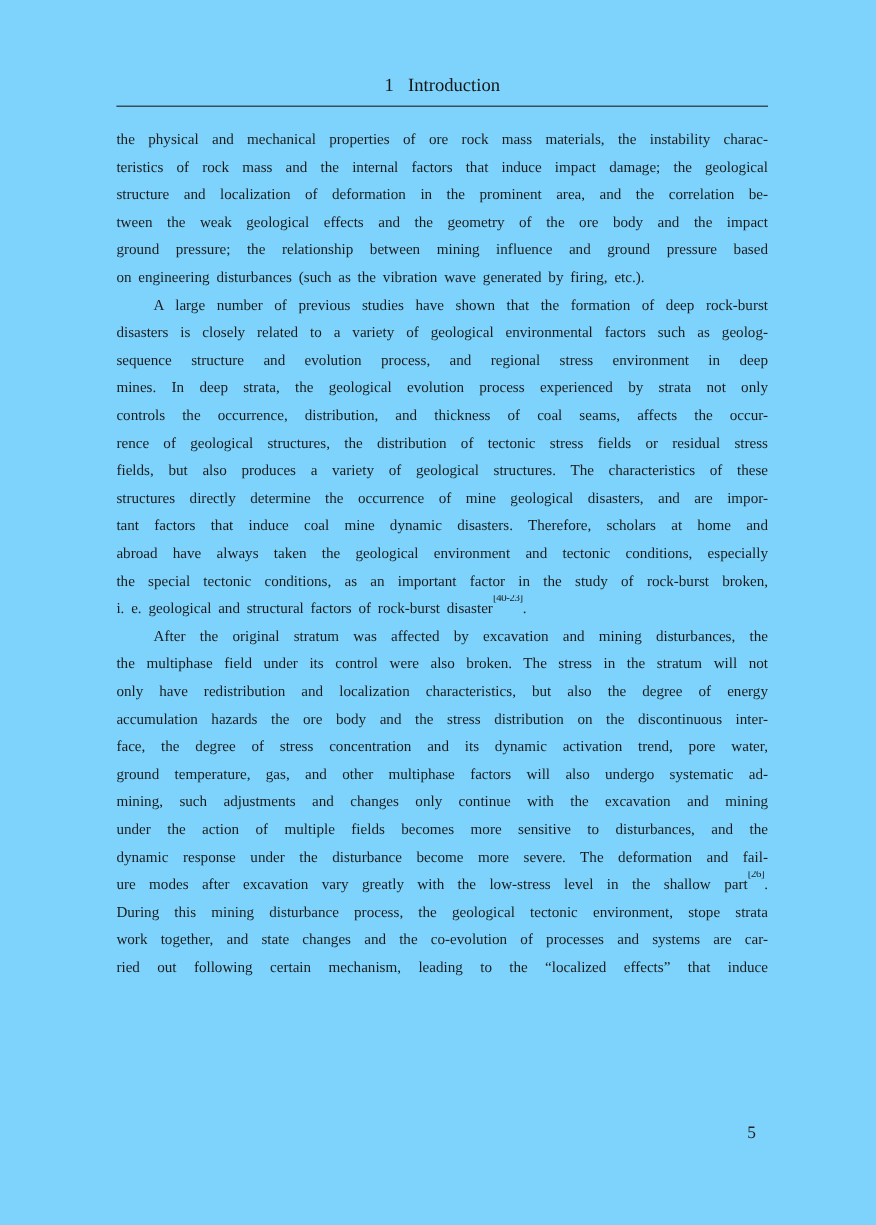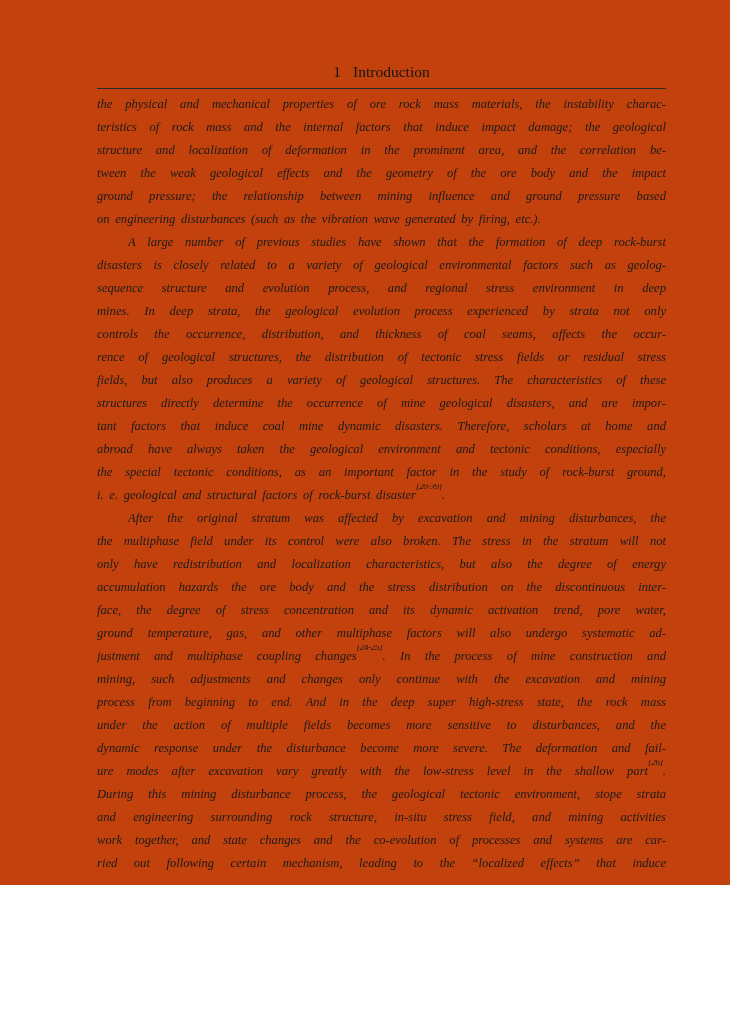--- a/index.html
+++ b/index.html
@@ -1,40 +1,40 @@
 <!DOCTYPE html>
 <html><head>
 <meta charset="utf-8">
 <style>
   * { margin: 0; padding: 0; box-sizing: border-box; }
   html, body { background: #ffffff; }
   .page {
     position: relative;
     width: 730px;
-    height: 885px;
+    height: 1021px;
     margin: 0 auto;
-    background: #c2410c;
+    background: #7dd3fc;
     color: #1b1b1b;
     font-family: "Liberation Serif", "DejaVu Serif", serif;
-    padding: 62px 64px 0 97px;
+    padding: 62px 90px 0 97px;
     overflow: hidden;
   }
   .header-row {
     text-align: center;
     font-size: 15.5px;
     line-height: 19px;
     color: #161616;
   }
   .header-row .section-number { margin-right: 12px; }
   .header-rule {
     border: none;
     border-top: 1.6px solid #2b2b2b;
     margin-top: 7px;
   }
-  .page-body { margin-top: 4px; font-style: italic; }
+  .page-body { margin-top: 16px; }
   .para { margin: 0; }
   .line {
     font-size: 12.6px;
     line-height: 23px;
     height: 23px;
     text-align: justify;
     white-space: normal;
     overflow: hidden;
     color: #1b1b1b;
   }
@@ -81,38 +81,35 @@
         <div class="line just first">A large number of previous studies have shown that the formation of deep rock-burst</div>
         <div class="line just">disasters is closely related to a variety of geological environmental factors such as geolog-</div>
         <div class="line just">sequence structure and evolution process, and regional stress environment in deep</div>
         <div class="line just">mines. In deep strata, the geological evolution process experienced by strata not only</div>
         <div class="line just">controls the occurrence, distribution, and thickness of coal seams, affects the occur-</div>
         <div class="line just">rence of geological structures, the distribution of tectonic stress fields or residual stress</div>
         <div class="line just">fields, but also produces a variety of geological structures. The characteristics of these</div>
         <div class="line just">structures directly determine the occurrence of mine geological disasters, and are impor-</div>
         <div class="line just">tant factors that induce coal mine dynamic disasters. Therefore, scholars at home and</div>
         <div class="line just">abroad have always taken the geological environment and tectonic conditions, especially</div>
-        <div class="line just">the special tectonic conditions, as an important factor in the study of rock-burst ground,</div>
-        <div class="line last">i. e. geological and structural factors of rock-burst disaster<sup class="cite">[20-39]</sup>.</div>
+        <div class="line just">the special tectonic conditions, as an important factor in the study of rock-burst broken,</div>
+        <div class="line last">i. e. geological and structural factors of rock-burst disaster<sup class="cite">[40-23]</sup>.</div>
       </div>
       <div class="para">
         <div class="line just first">After the original stratum was affected by excavation and mining disturbances, the</div>
         <div class="line just">the multiphase field under its control were also broken. The stress in the stratum will not</div>
         <div class="line just">only have redistribution and localization characteristics, but also the degree of energy</div>
         <div class="line just">accumulation hazards the ore body and the stress distribution on the discontinuous inter-</div>
         <div class="line just">face, the degree of stress concentration and its dynamic activation trend, pore water,</div>
         <div class="line just">ground temperature, gas, and other multiphase factors will also undergo systematic ad-</div>
-        <div class="line just">justment and multiphase coupling changes<sup class="cite">[24-25]</sup>. In the process of mine construction and</div>
         <div class="line just">mining, such adjustments and changes only continue with the excavation and mining</div>
-        <div class="line just">process from beginning to end. And in the deep super high-stress state, the rock mass</div>
         <div class="line just">under the action of multiple fields becomes more sensitive to disturbances, and the</div>
         <div class="line just">dynamic response under the disturbance become more severe. The deformation and fail-</div>
         <div class="line just">ure modes after excavation vary greatly with the low-stress level in the shallow part<sup class="cite">[26]</sup>.</div>
         <div class="line just">During this mining disturbance process, the geological tectonic environment, stope strata</div>
-        <div class="line just">and engineering surrounding rock structure, in-situ stress field, and mining activities</div>
         <div class="line just">work together, and state changes and the co-evolution of processes and systems are car-</div>
         <div class="line just">ried out following certain mechanism, leading to the “localized effects” that induce</div>
       </div>
     </div>
 
   <div class="page-number">5</div>
 
 </div>
 
 </body></html>

